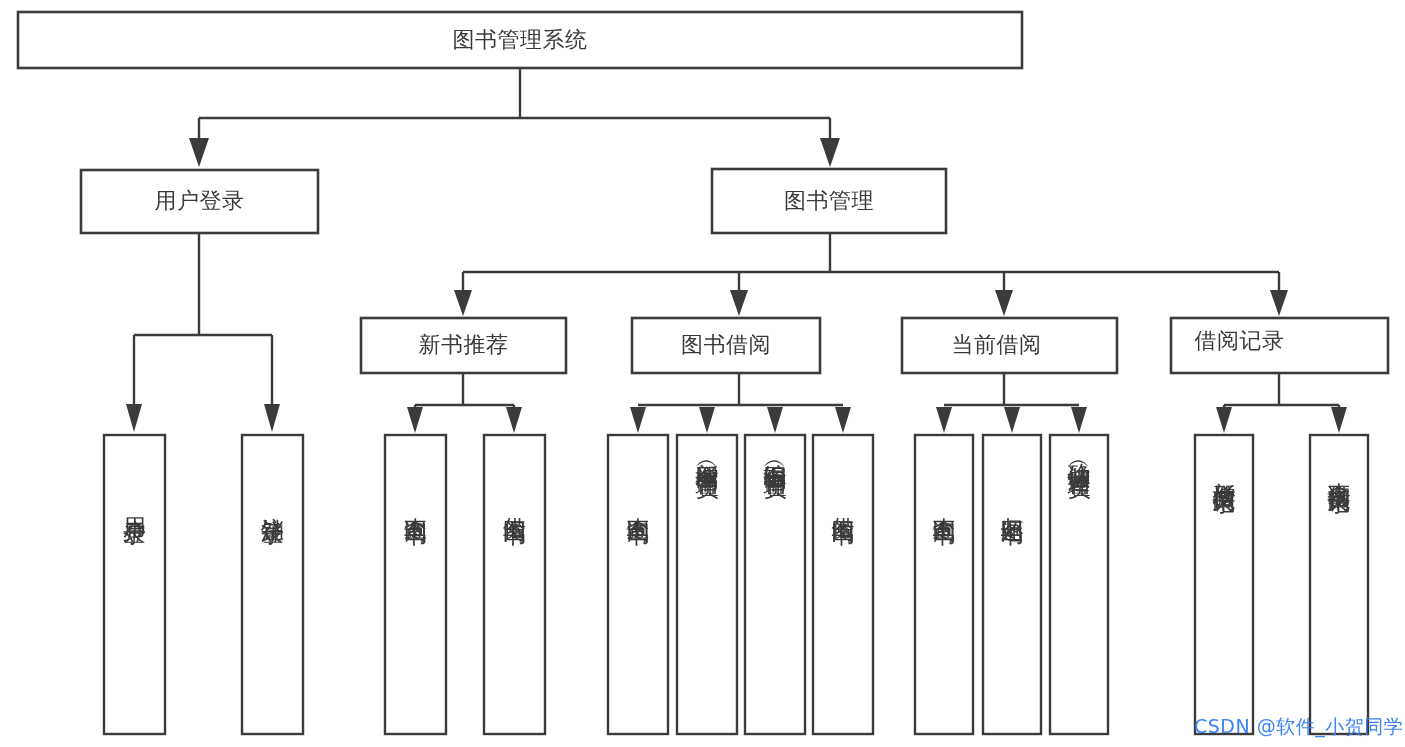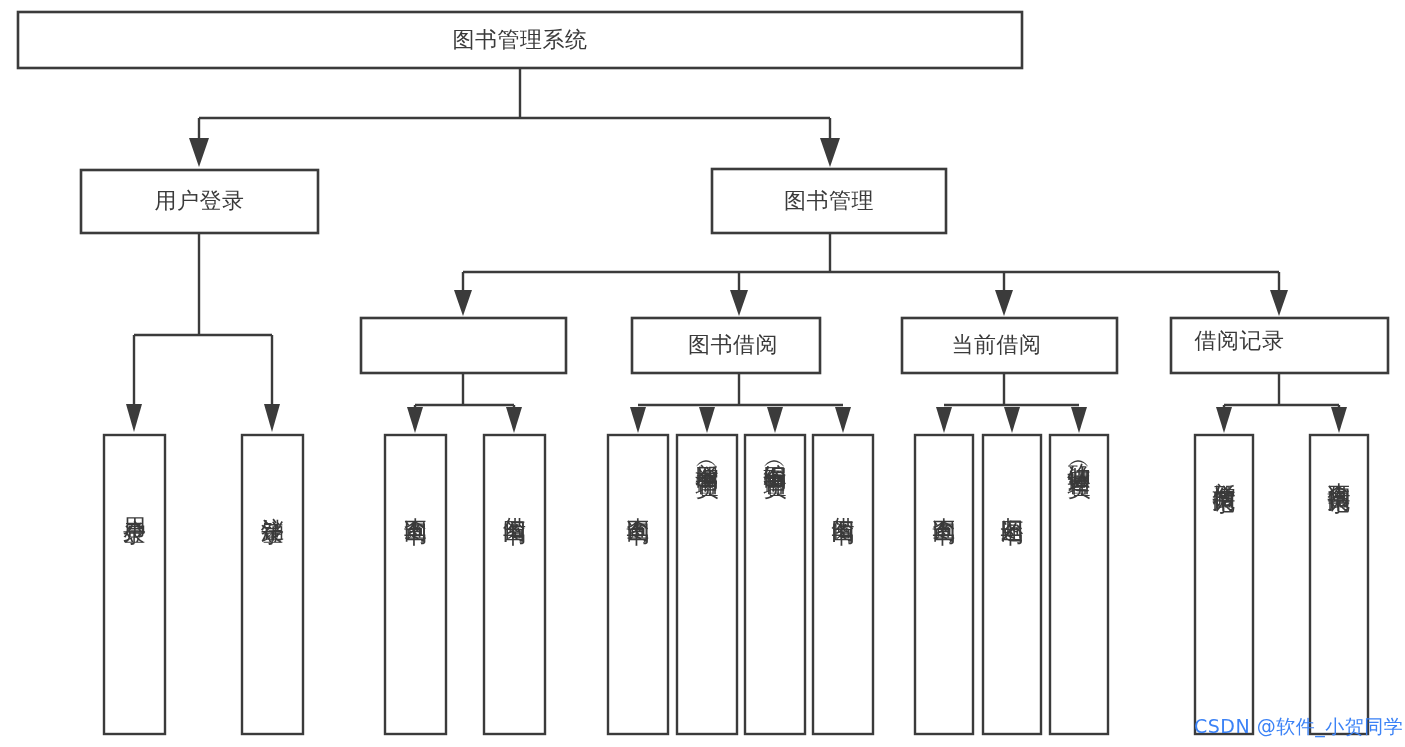--- a/index.html
+++ b/index.html
@@ -173,21 +173,22 @@
     <polygon class="arrow-head" points="1216,407 1232,407 1224,433"></polygon>
     <polygon class="arrow-head" points="1331,407 1347,407 1339,433"></polygon>
 
   </svg>
 
   <div class="node-label horiz-label" style="left:18px; top:12px; width:1004px; height:56px;">图书管理系统</div>
 
   <div class="node-label horiz-label" style="left:81px; top:170px; width:237px; height:63px;">用户登录</div>
   <div class="node-label horiz-label" style="left:712px; top:169px; width:234px; height:64px;border-radius:31px;">图书管理</div>
 
-  <div class="node-label horiz-label" style="left:632px; top:318px; width:188px; height:55px;margin-left:7px;">图书借阅</div>
+  <div class="node-label horiz-label" style="left:361px; top:318px; width:205px; height:55px;">新书推荐</div>
+  <div class="node-label horiz-label" style="left:632px; top:318px; width:188px; height:55px;">图书借阅</div>
   <div class="node-label horiz-label" style="left:902px; top:318px; width:189px; height:55px;">当前借阅</div>
   <div class="node-label horiz-label" style="left:1131px; top:318px; width:217px; height:46px;">借阅记录</div>
 
   <div class="node-label vert-label" style="left:104px; top:495px; width:61px; height:180px;">用户登录</div>
   <div class="node-label vert-label" style="left:242px; top:495px; width:61px; height:180px;">注销登录</div>
 
   <div class="node-label vert-label" style="left:385px; top:495px; width:61px; height:180px;">查询图书</div>
   <div class="node-label vert-label" style="left:484px; top:495px; width:61px; height:180px;">借阅图书</div>
 
   <div class="node-label vert-label" style="left:608px; top:495px; width:60px; height:180px;">查询图书</div>

